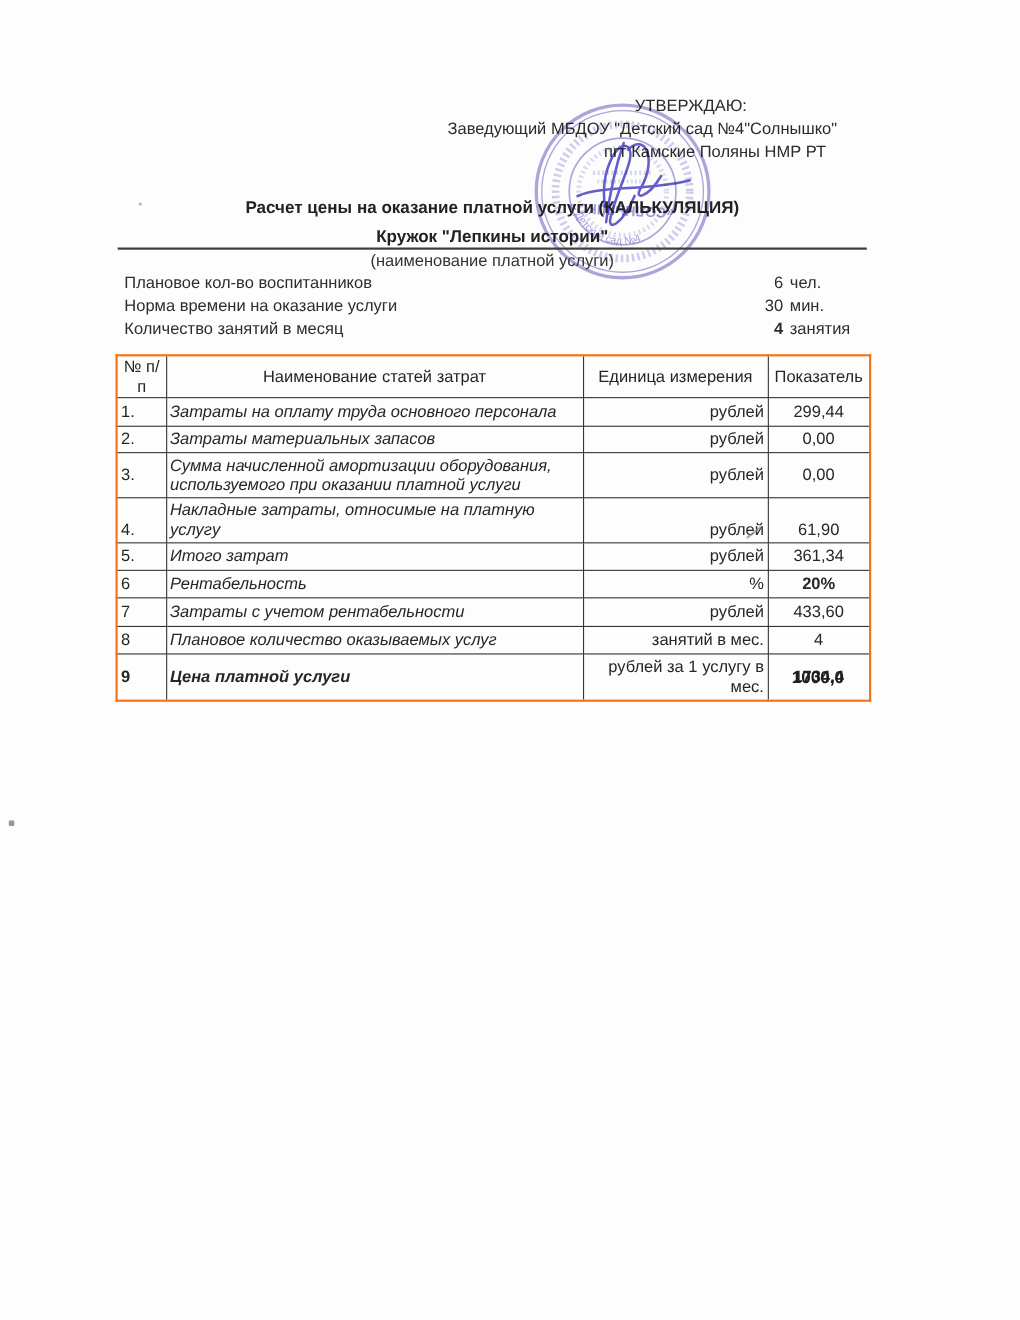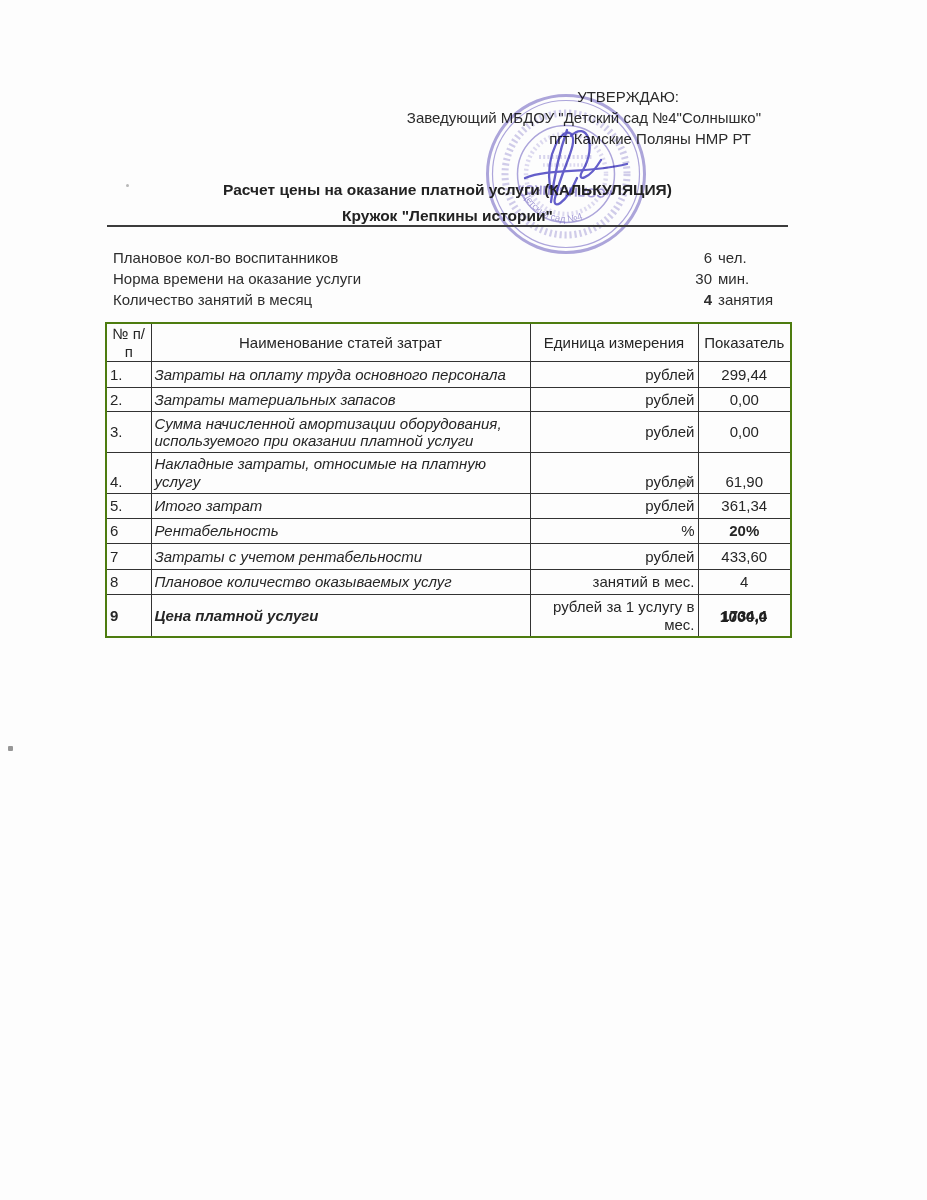--- a/index.html
+++ b/index.html
@@ -51,21 +51,21 @@
   .calc-table col.c0{width:45px;}
   .calc-table col.c1{width:379px;}
   .calc-table col.c2{width:168px;}
   .calc-table col.c3{width:93px;}
   .calc-table th,.calc-table td{
     border:1.6px solid #333;
     padding:1px 3px;
     vertical-align:middle;
     line-height:1.17;
   }
-  .calc-table{border:2px solid #4d7c0f;}
+  .calc-table{border:2px solid #f97316;}
   .calc-table th{font-weight:normal;text-align:center;height:34px;}
   .cell-num{text-align:left;padding-left:4px;}
   .cell-name{text-align:left;padding-left:6px;font-style:italic;}
   .cell-unit{text-align:right;}
   .cell-val{text-align:center;}
   tr.r0 td{height:23px;} tr.r1 td{height:21px;} tr.r2 td{height:38px;}
   tr.r3 td{height:36px;vertical-align:bottom;padding-bottom:3px;}
   tr.r4 td{height:22px;} tr.r5 td{height:22px;} tr.r6 td{height:23px;}
   tr.r7 td{height:22px;} tr.r8 td{height:39px;}
 
@@ -118,20 +118,21 @@
       <path d="M62 12 C 55 32, 49 60, 46 84"></path>
       <path d="M20 60 C 45 50, 80 56, 122 46"></path>
     </g>
   </svg>
 
   <div class="title-wrap">
     <div class="title-main">Расчет цены на оказание платной услуги (КАЛЬКУЛЯЦИЯ)</div>
     <div class="title-sub">Кружок "Лепкины истории"</div>
   </div>
   <div class="title-rule"></div>
+  <div class="title-caption">(наименование платной услуги)</div>
 
   <div class="param-row p0">
     <span class="param-label">Плановое кол-во воспитанников</span>
     <span class="param-value">6</span>
     <span class="param-unit">чел.</span>
   </div>
   <div class="param-row p1">
     <span class="param-label">Норма времени на оказание услуги</span>
     <span class="param-value">30</span>
     <span class="param-unit">мин.</span>

